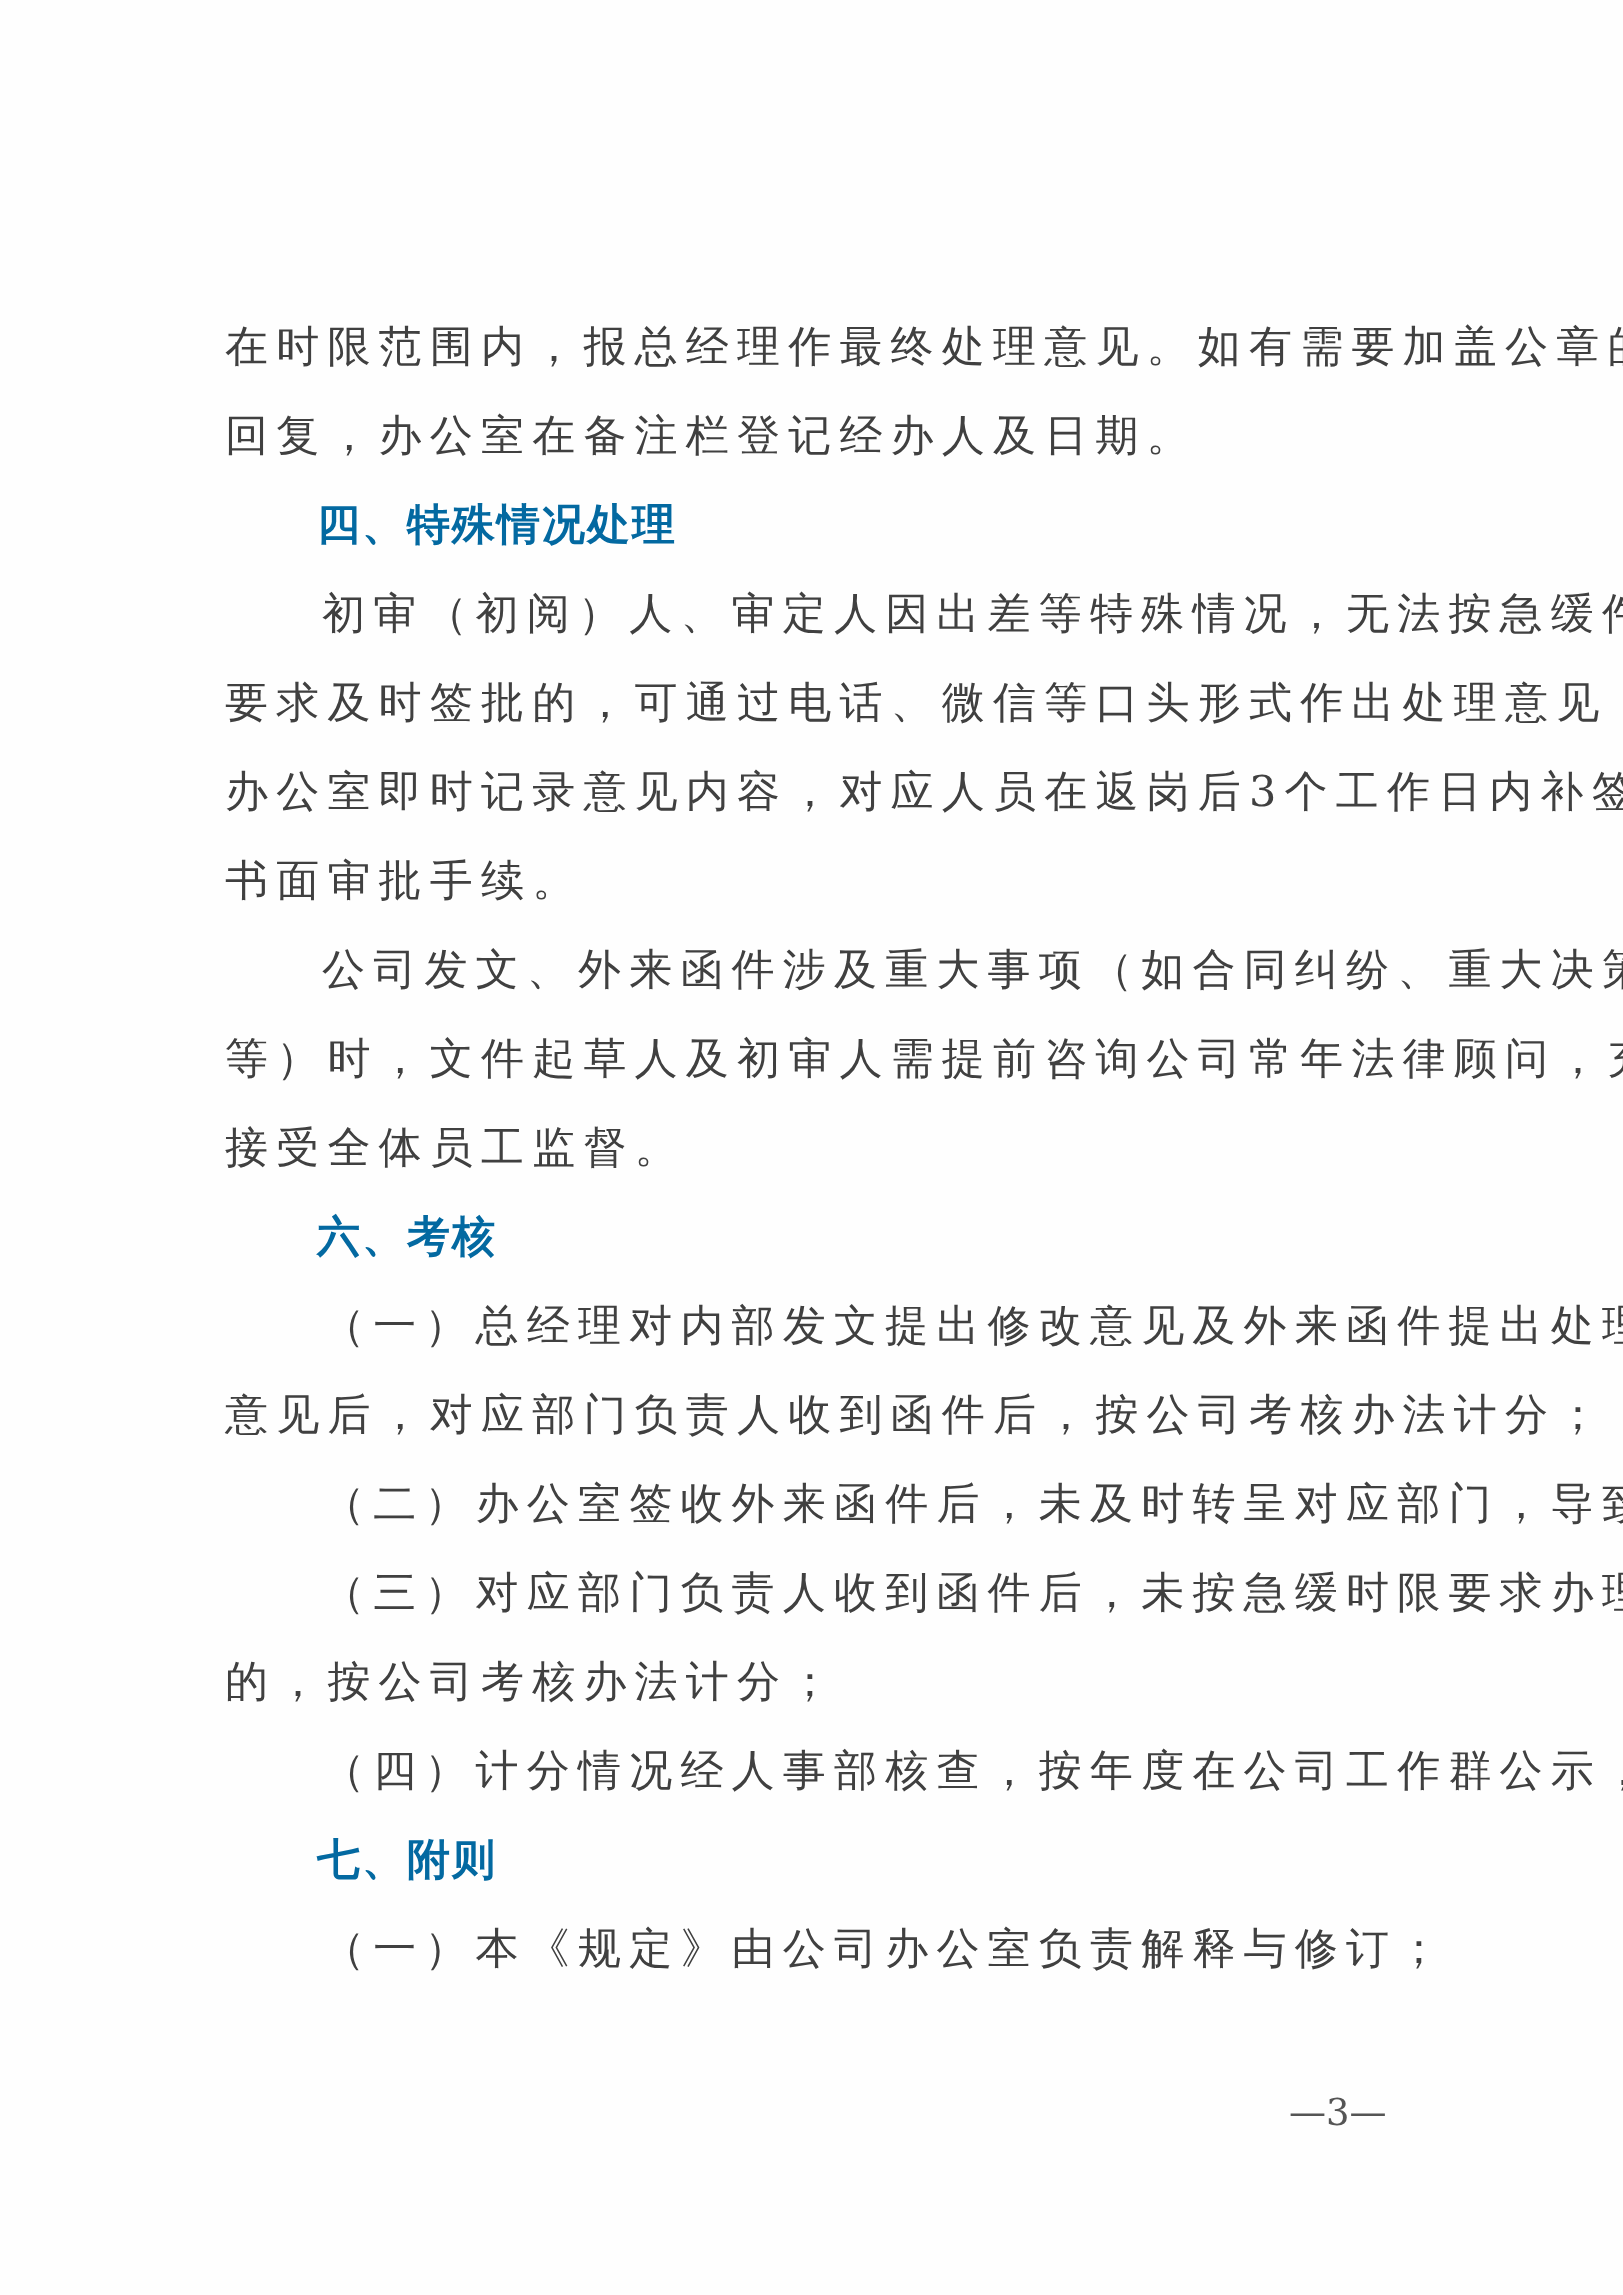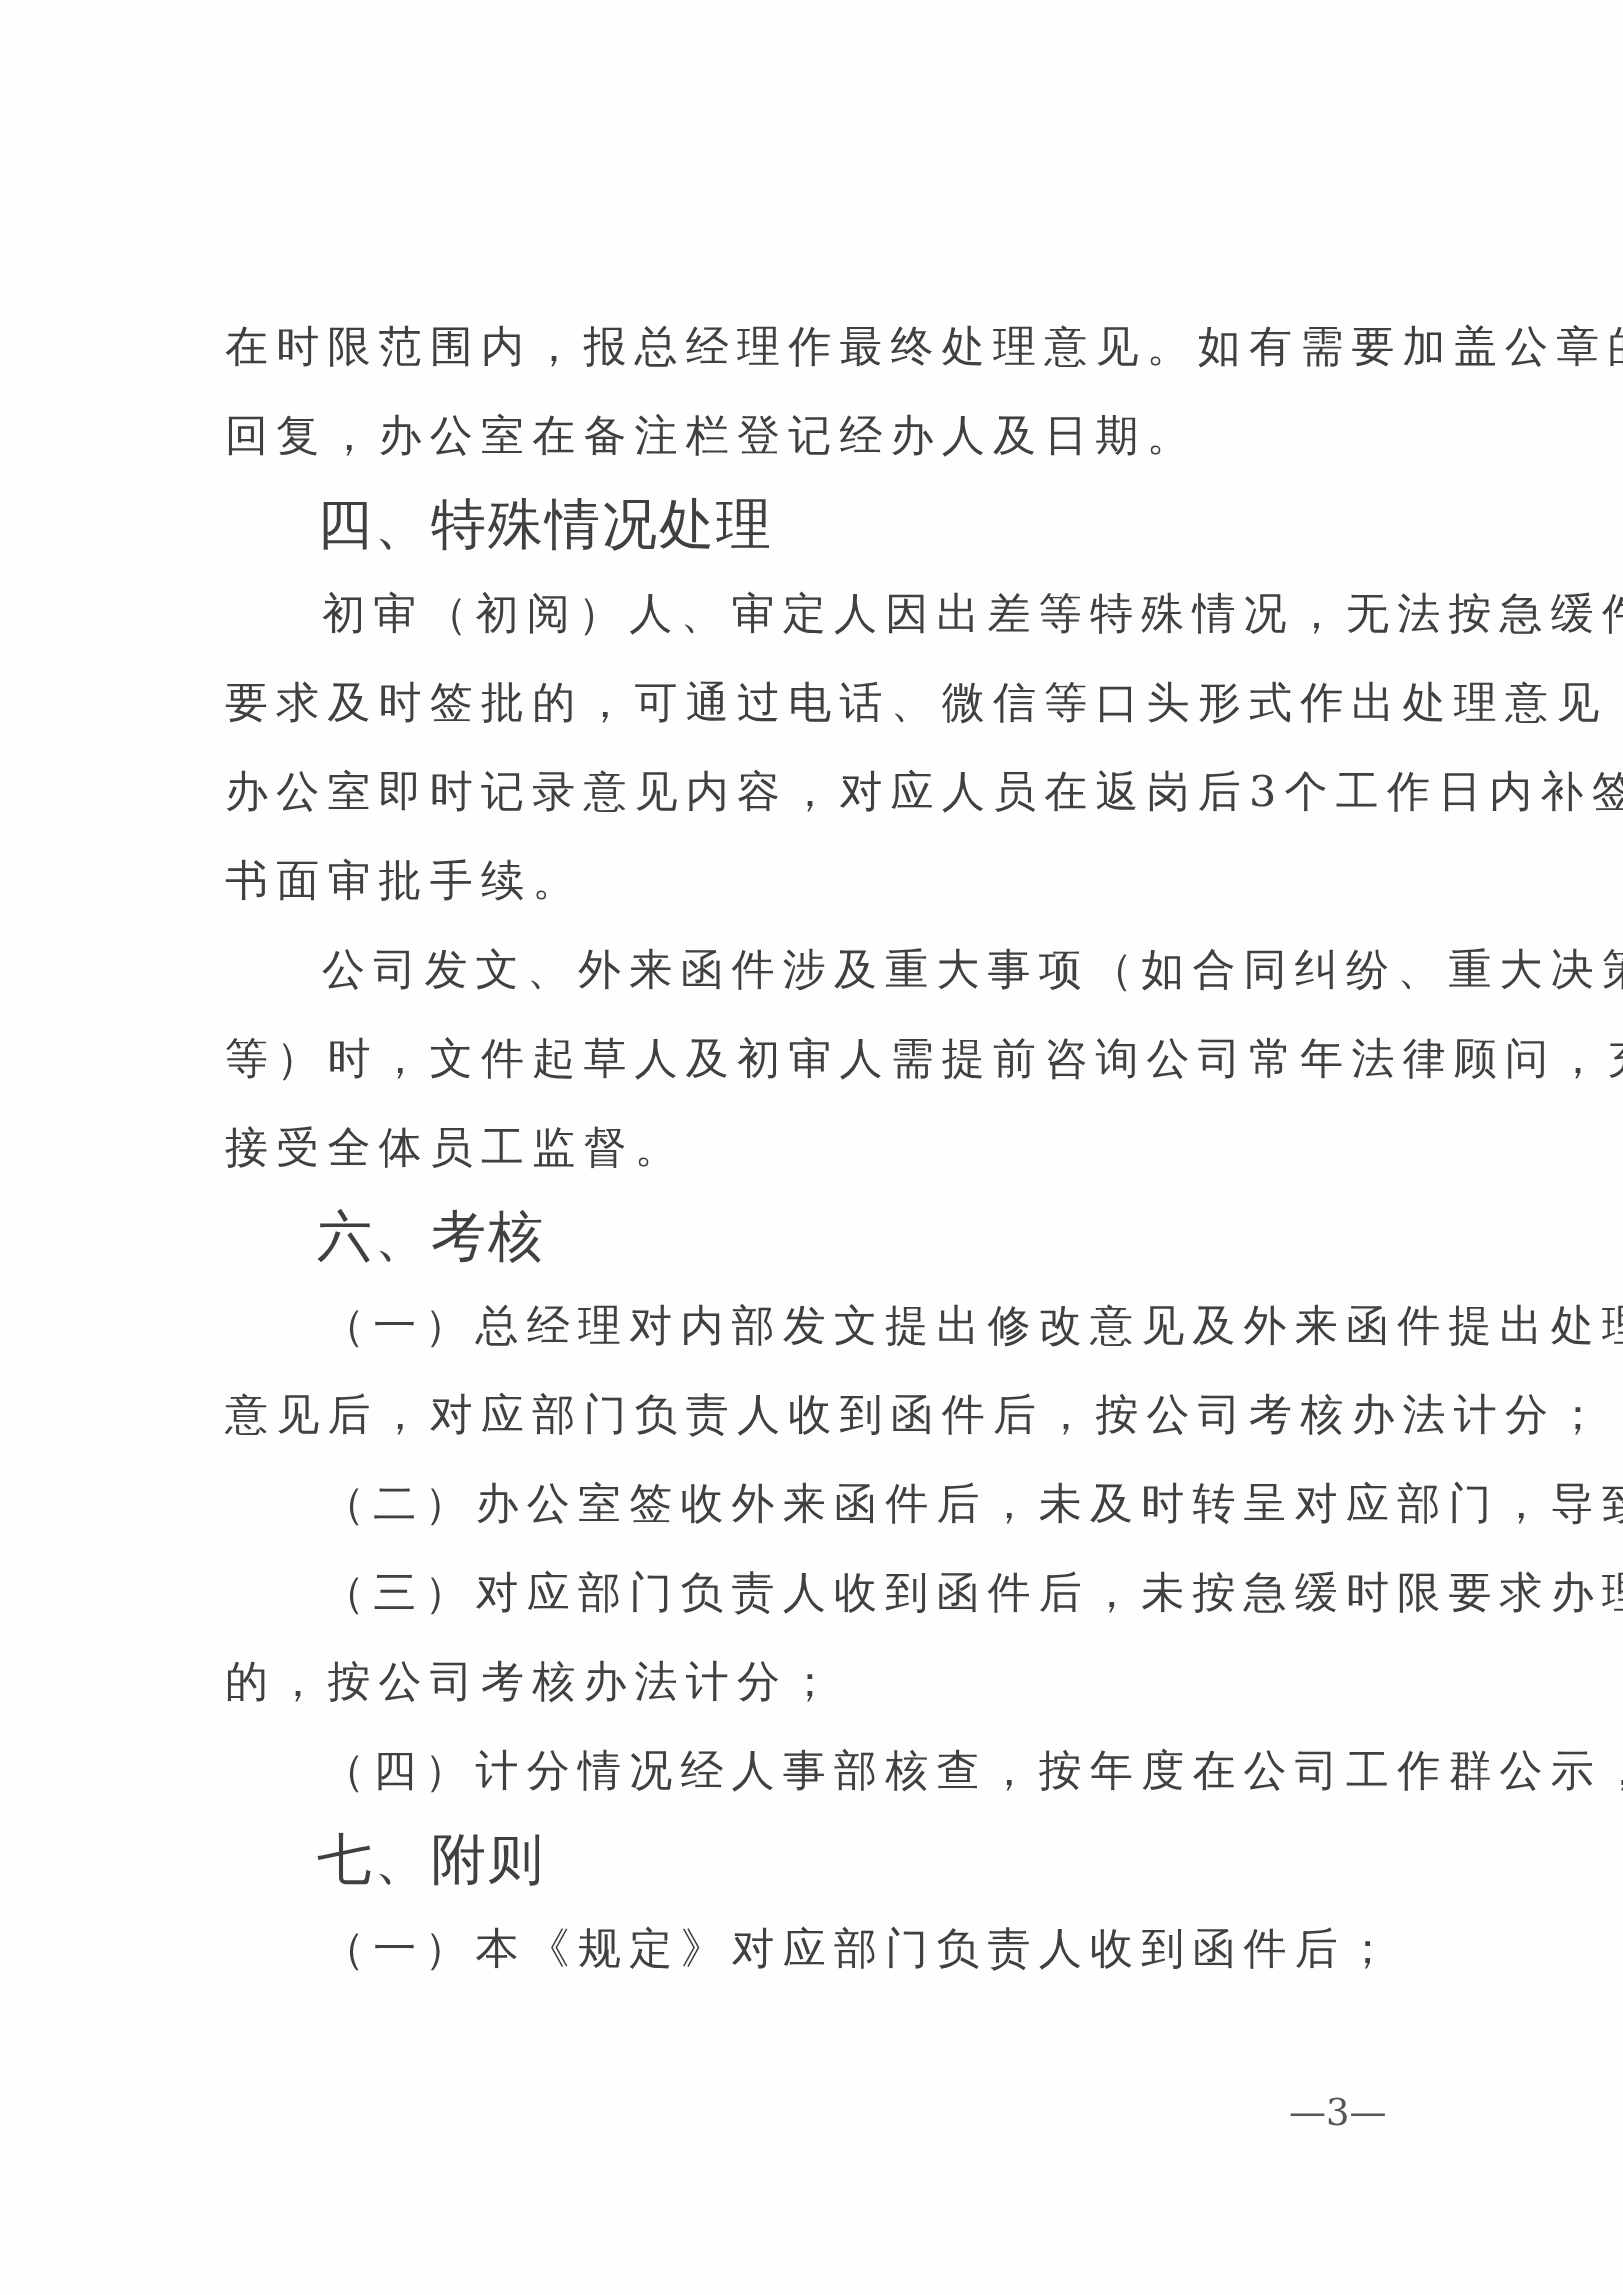--- a/index.html
+++ b/index.html
@@ -34,27 +34,27 @@
       height: 89px;
       white-space: nowrap;
       letter-spacing: 8.2px;
       color: #404040;
     }
     .line.indent {
       padding-left: 97px;
     }
     .heading {
       font-family: "DejaVu Sans", "Liberation Sans", sans-serif;
-      font-weight: normal;
-      font-size: 55px;
+      font-weight: bold;
+      font-size: 43px;
       line-height: 89px;
       height: 89px;
       padding-left: 92px;
       letter-spacing: 2px;
-      color: #404040;
+      color: #0369a1;
     }
     .page-number {
       position: absolute;
       left: 1289px;
       top: 2091px;
       font-size: 37px;
       color: #555555;
       font-family: "DejaVu Serif", "Liberation Serif", serif;
       letter-spacing: 0;
     }
@@ -102,21 +102,21 @@
         <div class="line">的，按公司考核办法计分；</div>
       </div>
       <div>
         <div class="line indent">（四）计分情况经人事部核查，按年度在公司工作群公示，</div>
       </div>
     </div>
 
     <div>
       <div class="heading">七、附则</div>
       <div>
-        <div class="line indent">（一）本《规定》对应部门负责人收到函件后；</div>
+        <div class="line indent">（一）本《规定》由公司办公室负责解释与修订；</div>
       </div>
     </div>
 
   </div>
 
   <div class="page-number">—3—</div>
 </div>
 
 
 </body></html>

